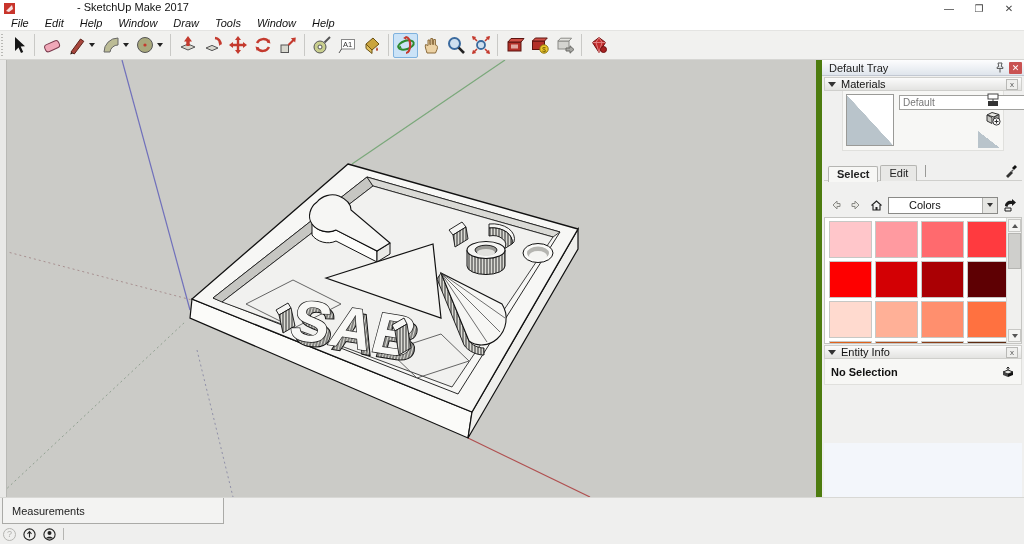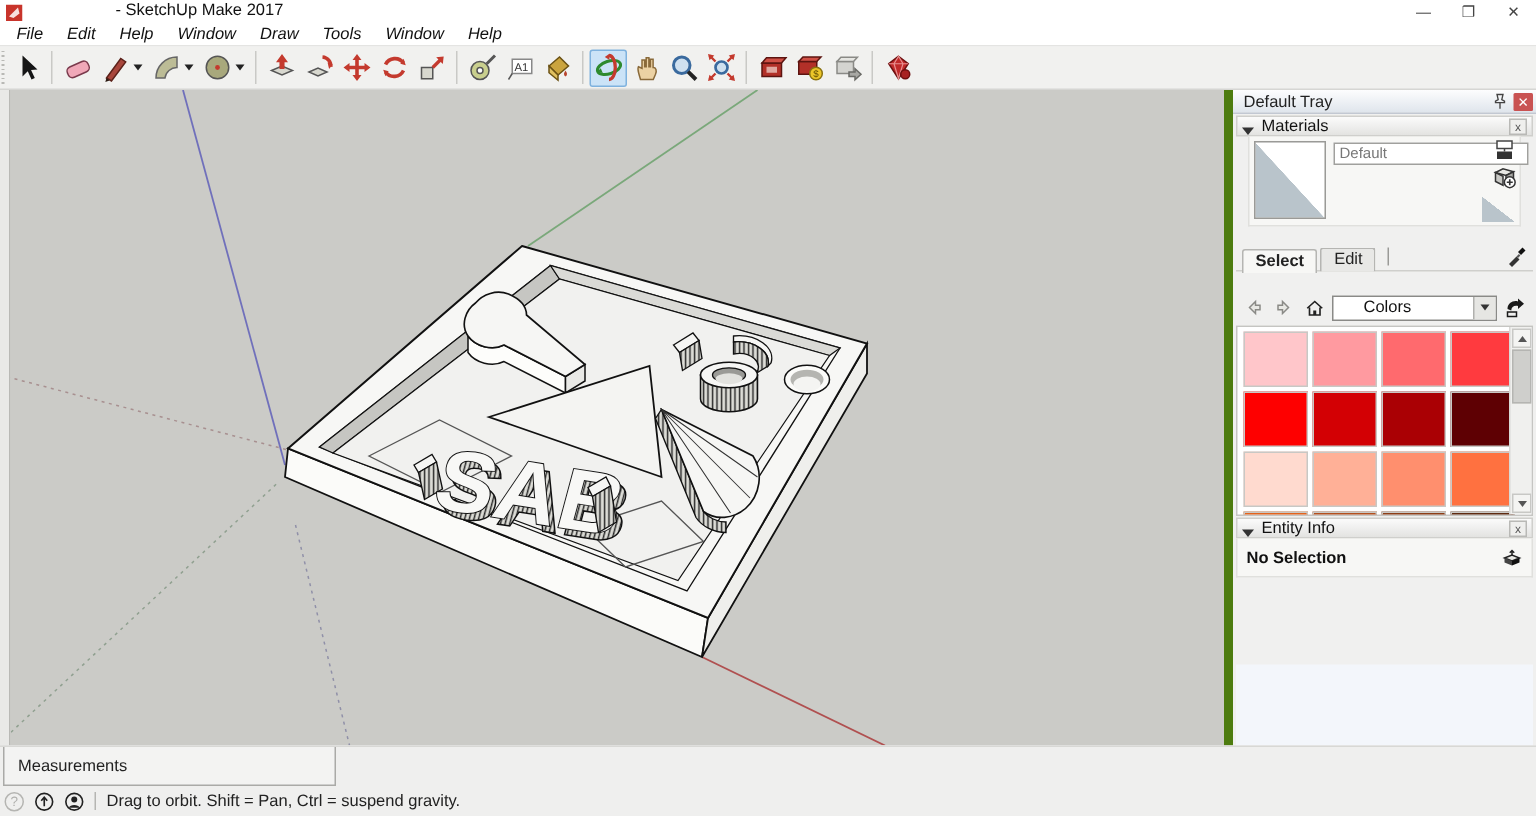--- a/index.html
+++ b/index.html
@@ -32,26 +32,26 @@
   .viewport { position:relative; flex:1; background:#cbcbc7; overflow:hidden; }
   .viewport svg.scene { position:absolute; left:0; top:0; }
   .gutter { position:absolute; left:0; top:0; bottom:0; width:7px; background:#e9e9e7; border-right:1px solid #b9b9b5; }
 
   
   .tray { width:208px; background:#f0f0ef; border-left:6px solid #4d7c0f; display:flex; flex-direction:column; }
   .trayhdr { height:16px; background:linear-gradient(#fdfdfe,#dfe5ec); border-bottom:1px solid #c2c8d2; display:flex; align-items:center; padding:0 2px 0 7px; }
   .trayhdr .t { flex:1; color:#222; }
   .pin { width:12px; height:12px; margin-right:3px; }
   .closebox { width:13px; height:12px; background:#c95252; color:#fff; font-size:9px; line-height:12px; text-align:center; border-radius:1px; }
-  .sechdr { height:14px; margin:1px 2px 0 2px; background:linear-gradient(#fbfbfb,#e3e3e1); border:1px solid #cfcfcc; display:flex; align-items:flex-end; padding:0 3px; }
+  .sechdr { height:14px; margin:1px 2px 0 2px; background:linear-gradient(#fbfbfb,#e3e3e1); border:1px solid #cfcfcc; display:flex; align-items:center; padding:0 3px; }
   .sechdr .tri { width:0; height:0; border-left:4px solid transparent; border-right:4px solid transparent; border-top:5px solid #333; margin-right:5px; }
   .sechdr .t { flex:1; color:#111; }
   .xsmall { width:12px; height:11px; border:1px solid #b9b9b6; background:#efefed; color:#555; font-size:8px; line-height:9px; text-align:center; }
 
-  .matbody { height:60px; position:relative; background:#f7f7f5; margin:0 10px; border:1px solid #e0e0dd; border-top:none; }
+  .matbody { height:60px; position:relative; background:#f7f7f5; margin:0 20px; border:1px solid #e0e0dd; border-top:none; }
   .matpreview { position:absolute; left:3px; top:3px; width:48px; height:52px; border:1px solid #9a9a97;
                 background:linear-gradient(to top right, #b9c4cb 49.6%, #fff 50%); }
   .matname { position:absolute; left:56px; top:4px; width:130px; height:15px; border:1px solid #a0a09d; background:#fff; font-size:10px; color:#777; padding:0 3px; font-family:"Liberation Sans",sans-serif; }
   .matsideicons { position:absolute; right:2px; top:2px; width:16px; display:flex; flex-direction:column; align-items:center; gap:3px; }
   .matsample { position:absolute; right:3px; bottom:2px; width:22px; height:17px;
                background:linear-gradient(to top right, #b9c4cb 49.6%, #f7f7f5 50%); }
 
   .tabsrow { height:18px; display:flex; align-items:flex-start; padding:2px 4px 0 4px; border-bottom:1px solid #cfcfcc; position:relative; margin:12px 2px; }
   .tab { padding:1px 8px 2px 8px; border:1px solid #b5b5b2; border-bottom:none; border-radius:2px 2px 0 0; margin-right:2px; background:#e8e8e6; color:#222; }
   .tab.active { background:#f7f7f5; position:relative; top:1px; font-weight:bold; }
@@ -484,14 +484,13 @@
     </svg>
   </div>
   <div class="sicon">
     <svg width="13" height="13" viewBox="0 0 13 13">
       <circle cx="6.5" cy="6.5" r="5.6" fill="none" stroke="#222" stroke-width="1.1"></circle>
       <circle cx="6.5" cy="5" r="2" fill="#222"></circle>
       <path d="M3 10.5 C3.5 8 9.5 8 10 10.5" fill="#222"></path>
     </svg>
   </div>
   <div class="sdiv"></div>
-  <span class="smsg">Drag to orbit. Shift = Pan, Ctrl = suspend gravity.</span>
 </div>
 
 </body></html>

